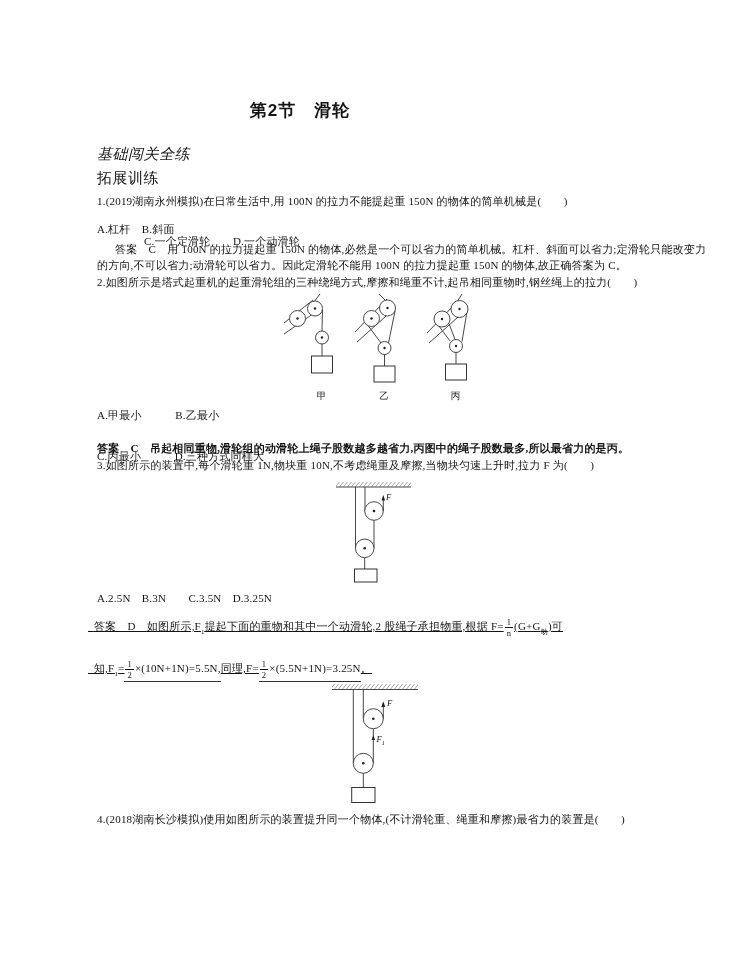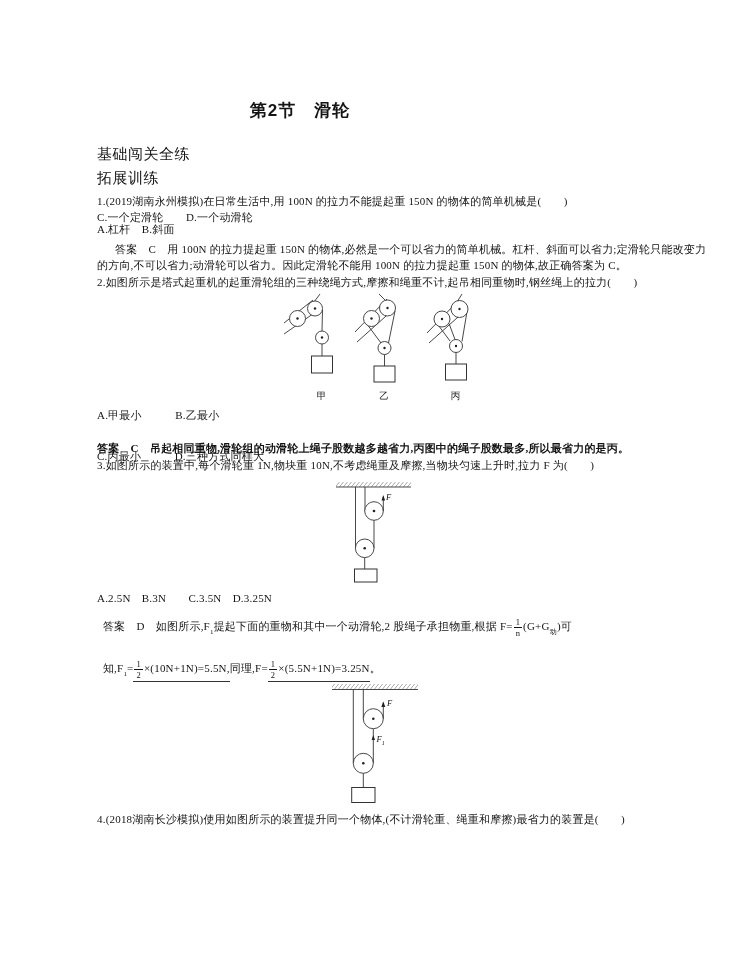--- a/index.html
+++ b/index.html
@@ -16,21 +16,21 @@
   .section-heading{
     position:absolute;left:97px;
     font-family:"Liberation Sans","DejaVu Sans",sans-serif;
     font-size:15px;font-weight:normal;letter-spacing:0.5px;white-space:pre;
   }
   .line{
     position:absolute;left:97px;font-size:11px;line-height:15px;
     white-space:pre;letter-spacing:0.2px;
   }
   .fline{
-    position:absolute;left:97px;font-size:11px;white-space:pre;letter-spacing:0.2px;
+    position:absolute;left:88px;font-size:11px;white-space:pre;letter-spacing:0.2px;text-decoration:underline;
   }
   sub.sm{font-size:7px;line-height:0;}
   .frac{
     display:inline-flex;flex-direction:column;align-items:center;
     vertical-align:middle;font-size:8.5px;line-height:1.05;margin:0 1px;
   }
   .frac .num{border-bottom:0.8px solid #141414;padding:0 2px 0.5px;}
   .frac .den{padding-top:0.5px;}
   .uline{display:inline-block;border-bottom:0.9px solid #333;padding-bottom:1px;}
   .fig{position:absolute;}
@@ -41,26 +41,26 @@
   .axledot{fill:#222;stroke:none;}
   .weight{stroke:#333;stroke-width:1;fill:#ffffff;}
   .flabel{font-style:italic;font-size:8.5px;fill:#111;}
   .figcap{font-size:9.5px;fill:#111;}
   .arrowhead{fill:#222;stroke:none;}
 </style>
 </head>
 <body>
 
 <div class="page-title">第2节　滑轮</div>
-<div class="section-heading" style="top:145px;">基础闯关全练</div>
+<div class="section-heading" style="top:145px;font-style:italic;">基础闯关全练</div>
 <div class="section-heading" style="top:169px;">拓展训练</div>
 
 <div class="line" style="top:194px;">1.(2019湖南永州模拟)在日常生活中,用 100N 的拉力不能提起重 150N 的物体的简单机械是(　　)</div>
 <div class="line" style="top:210px;margin-top:12px;">A.杠杆　B.斜面</div>
-<div class="line" style="top:210px;">C.一个定滑轮　　D.一个动滑轮</div>
+<div class="line" style="top:234px;margin-left:47px;">C.一个定滑轮　　D.一个动滑轮</div>
 <div class="line" style="top:242px;margin-left:18px;">答案　C　用 100N 的拉力提起重 150N 的物体,必然是一个可以省力的简单机械。杠杆、斜面可以省力;定滑轮只能改变力</div>
 <div class="line" style="top:258px;">的方向,不可以省力;动滑轮可以省力。因此定滑轮不能用 100N 的拉力提起重 150N 的物体,故正确答案为 C。</div>
 
 <div class="line" style="top:275px;">2.如图所示是塔式起重机的起重滑轮组的三种绕绳方式,摩擦和绳重不计,起吊相同重物时,钢丝绳上的拉力(　　)</div>
 
 <div class="fig" style="top:292px;left:283px;">
   <svg width="235" height="112" viewBox="0 0 235 112">
 
     <g>
       <path class="figline" d="M1,31 L30,8"></path>

